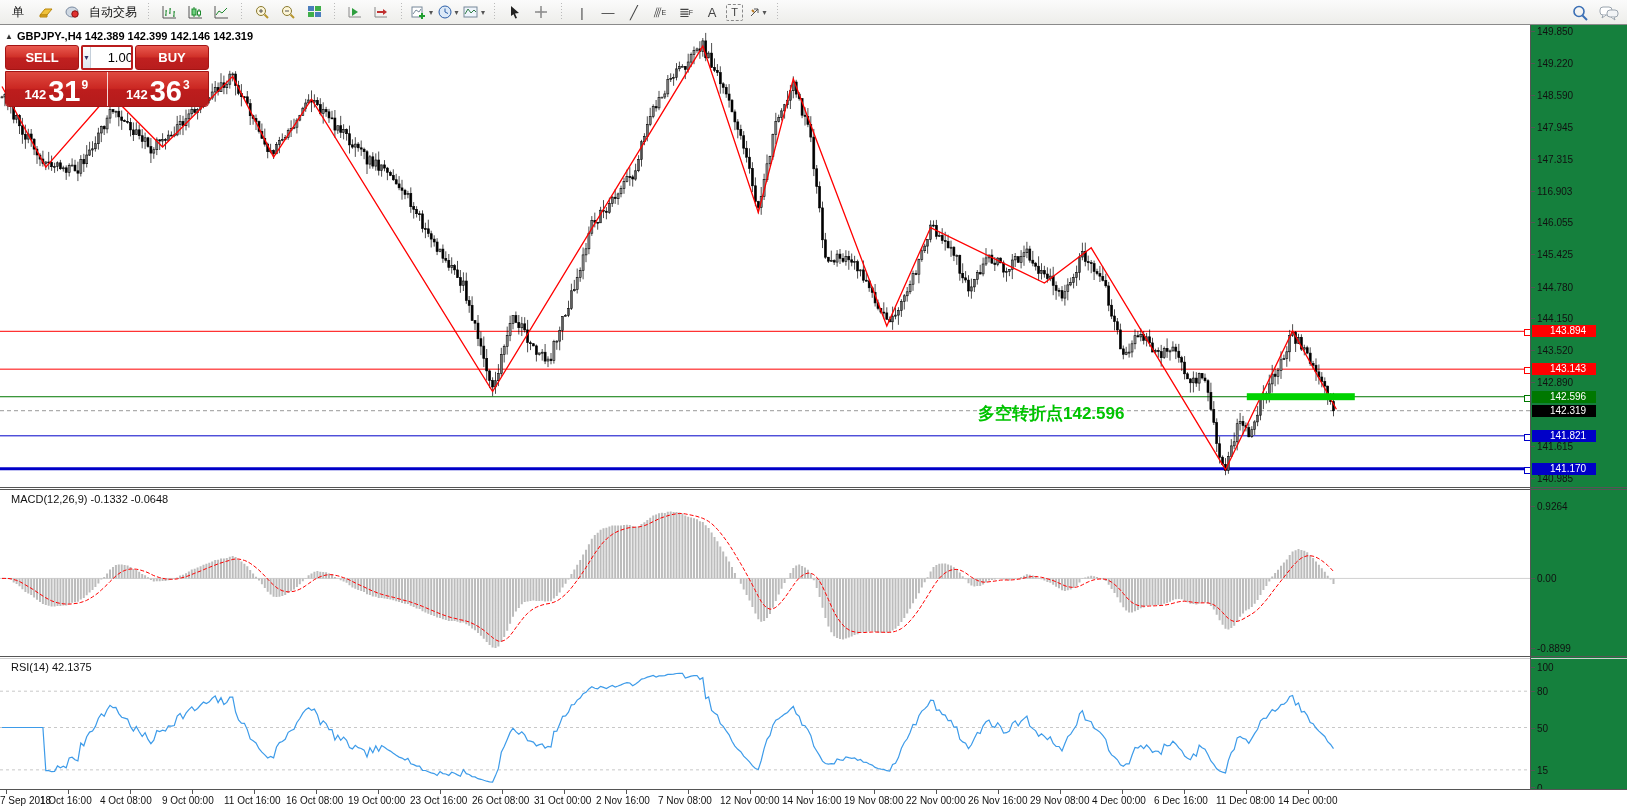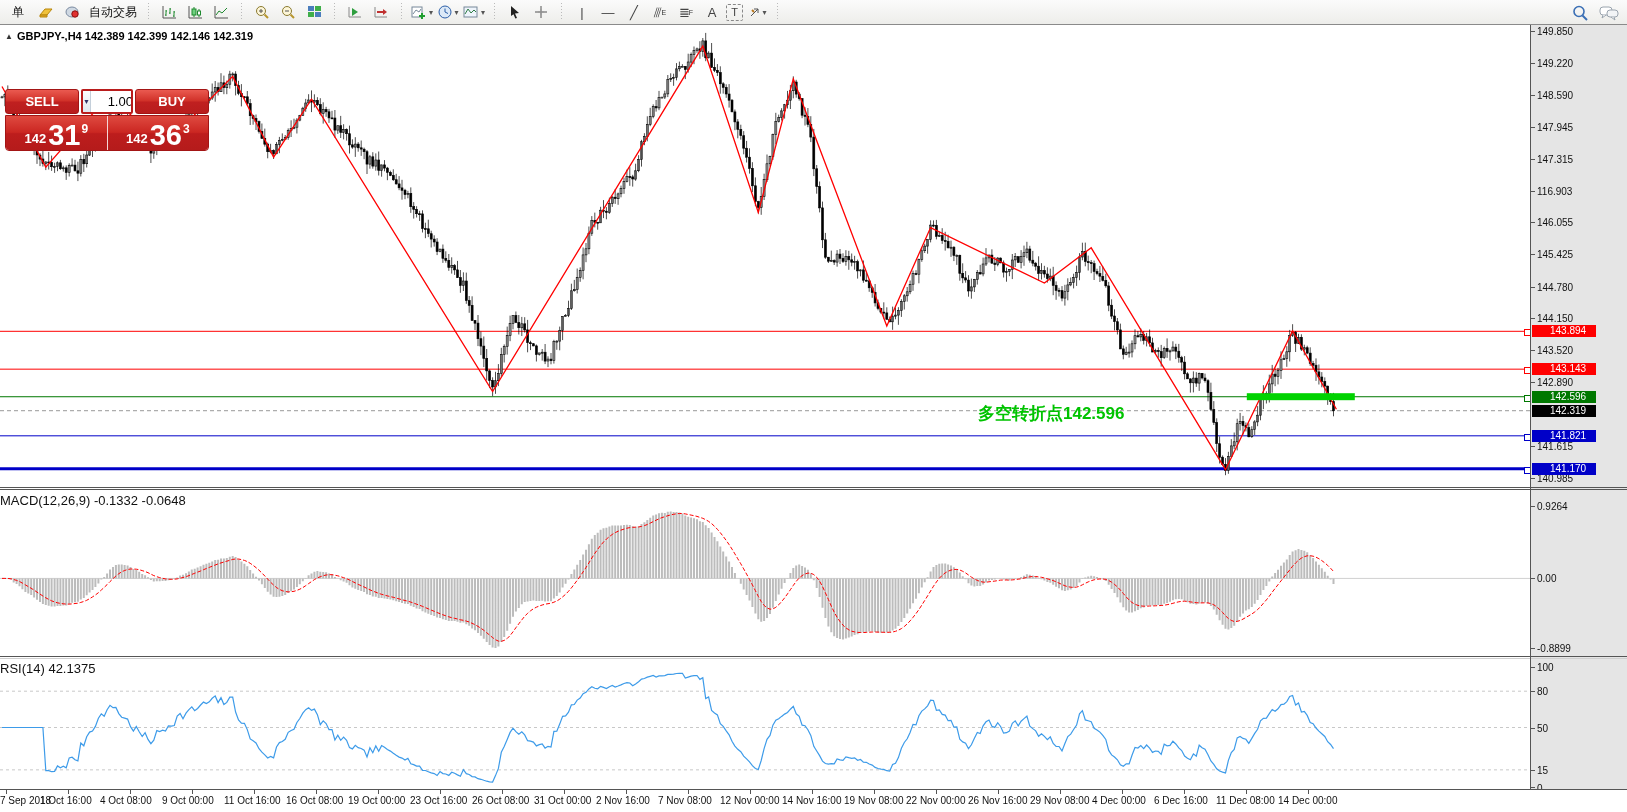--- a/index.html
+++ b/index.html
@@ -19,35 +19,35 @@
   .tf-btn{font-size:11px;color:#333;min-width:26px;}
   .tf-active{background:#fdfdfd;border:1px solid #b5b5b5;box-shadow:inset 0 0 2px #ccc;}
   .glyph{font-size:13px;color:#444;line-height:1;}
   .drop{font-size:8px;color:#555;margin-left:2px;}
   .tb-right{position:absolute;right:8px;top:0;height:24px;display:flex;align-items:center;gap:10px;}
   
   .pane-border{position:absolute;left:0;width:1627px;background:#555;height:1px;z-index:20;}
   .v-border{position:absolute;top:25px;left:1530px;width:1px;height:764px;background:#555;z-index:20;}
   svg.pane{position:absolute;left:0;background:#fff;}
   
-  .price-axis{position:absolute;left:1531px;top:25px;width:96px;height:764px;background:#e5e5e5;z-index:10;text-decoration:underline;}
+  .price-axis{position:absolute;left:1531px;top:25px;width:96px;height:764px;background:#15803d;z-index:10;text-decoration:underline;}
   .ax-tick{position:absolute;left:6px;font-size:10px;color:#111;white-space:nowrap;}
   .ax-dash{position:absolute;left:0;width:4px;height:1px;background:#555;}
   .ax-label{position:absolute;left:1px;width:46px;height:12px;font-size:10px;color:#fff;
             line-height:12px;padding-left:18px;white-space:nowrap;z-index:12;}
   .lvl-marker{position:absolute;width:5px;height:5px;background:#fff;z-index:11;}
   
-  .ind-label{position:absolute;left:0;font-size:13px;color:#111;z-index:15;white-space:nowrap;}
+  .ind-label{position:absolute;left:11px;font-size:11px;color:#111;z-index:15;white-space:nowrap;}
   
   .symbol-bar{position:absolute;left:5px;top:30px;font-size:11px;font-weight:bold;color:#000;z-index:30;
               display:flex;align-items:center;gap:4px;}
   .symbol-bar .tri{font-size:8px;color:#333;}
   .trade-panel{position:absolute;left:5px;top:45px;width:204px;z-index:30;
                font-family:"Liberation Sans",sans-serif;}
-  .tp-row1{display:flex;height:25px;margin-top:44px;}
+  .tp-row1{display:flex;height:25px;}
   .red-btn{background:linear-gradient(#ea5a50 0%,#d03028 48%,#c02020 52%,#b81d1d 100%);
            color:#fff;font-weight:bold;font-size:13px;display:flex;align-items:center;justify-content:center;
            border:1px solid #a31515;border-radius:3px;}
   .tp-sell,.tp-buy{width:72px;}
   .tp-vol{flex:1;display:flex;margin:0 2px;border:2px solid #b91c1c;border-radius:2px;background:#fff;overflow:hidden;}
   .spin{width:17px;background:linear-gradient(#fdfdfd,#dfe7ef);display:flex;align-items:center;justify-content:center;
         font-size:7px;color:#336;border-right:1px solid #c4cfda;}
   .tp-vol input{flex:1;border:none;outline:none;text-align:right;font-size:13px;padding-right:4px;width:40px;color:#000;}
   .tp-row2{display:flex;height:34px;margin-top:1px;border-radius:0 0 4px 4px;overflow:hidden;border:1px solid #a31515;}
   .px-block{flex:1;background:linear-gradient(#df4a40 0%,#cb2722 48%,#bd1d1d 52%,#b51b1b 100%);

